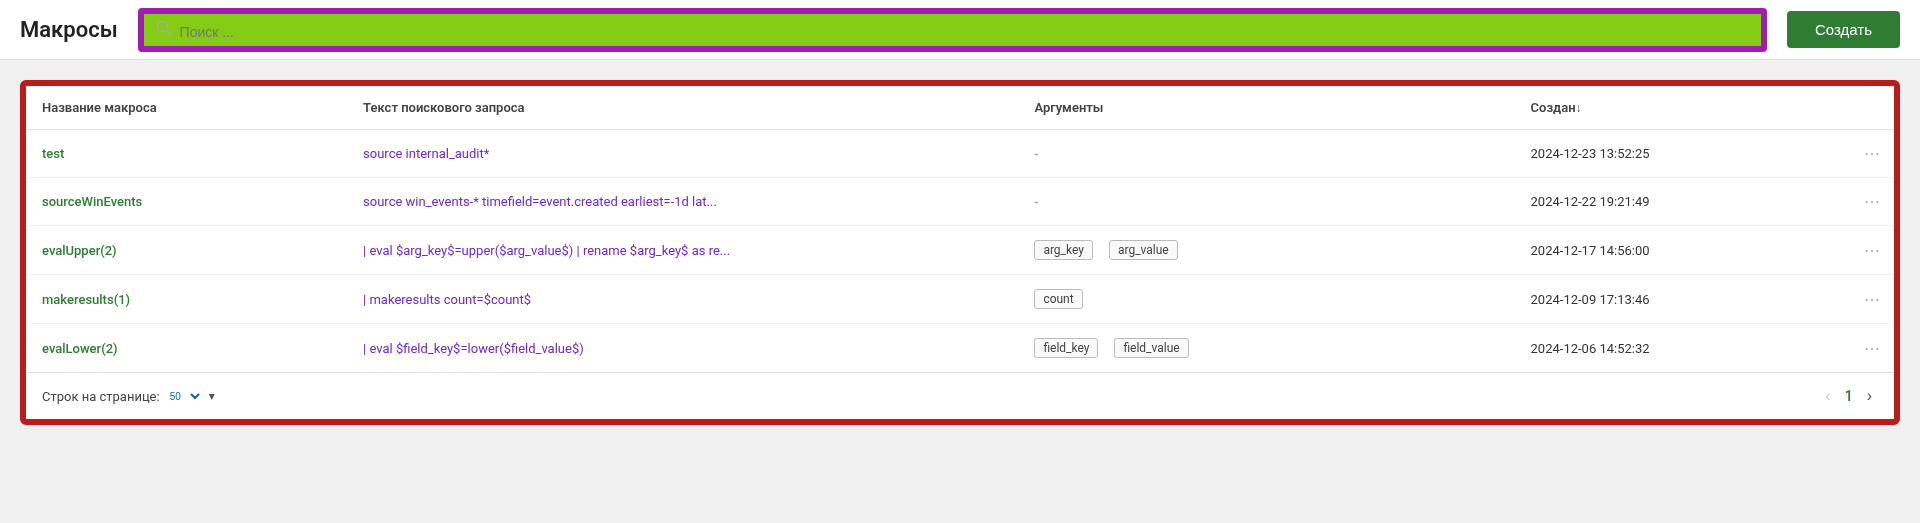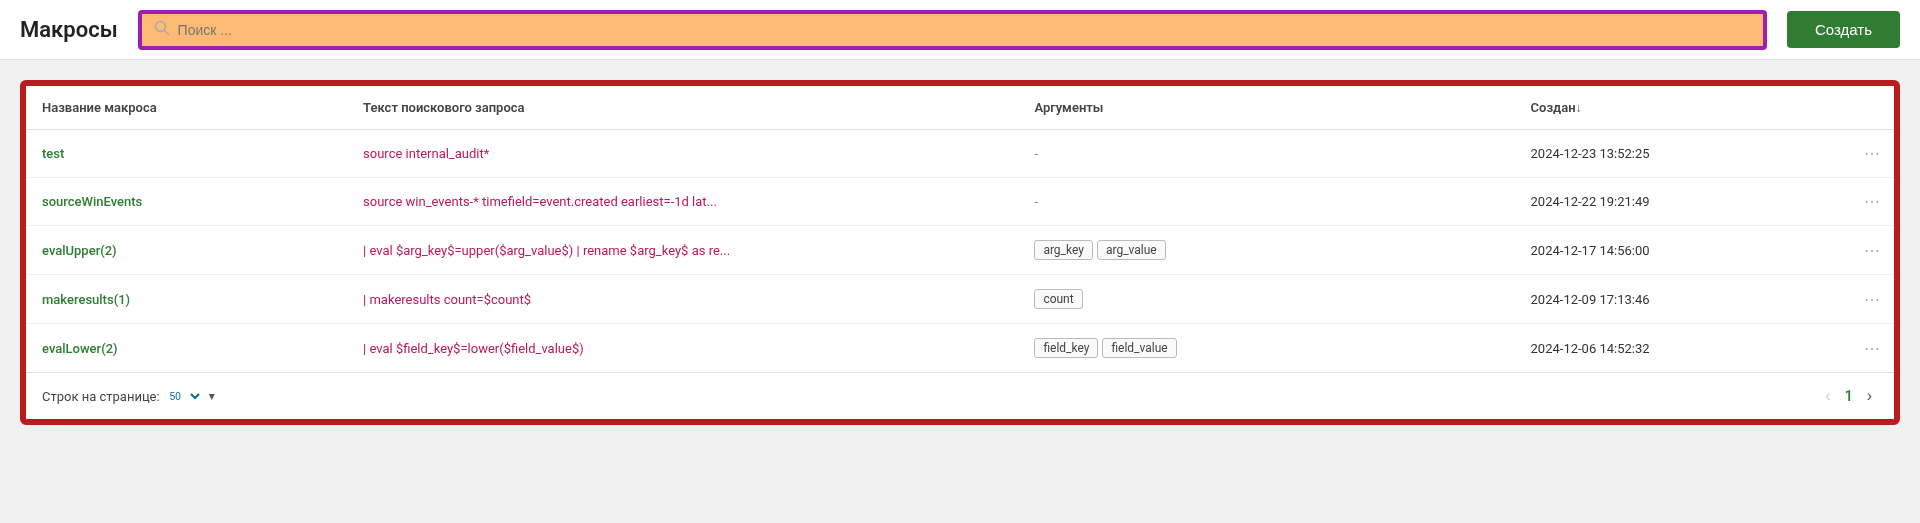--- a/index.html
+++ b/index.html
@@ -23,26 +23,26 @@
     }
     .header-title {
       font-size: 22px;
       font-weight: 600;
       color: #222;
       white-space: nowrap;
     }
     .search-wrapper {
       flex: 1;
       display: flex;
-      align-items: center;
-      border: 4px solid #a21caf;
+      align-items: flex-end;
+      border: 6px solid #a21caf;
       border-radius: 4px;
       padding: 6px 12px;
       gap: 8px;
-      background: #fdba74;
+      background: #84cc16;
     }
     .search-icon-svg {
       color: #aaa;
       flex-shrink: 0;
     }
     .search-input {
       border: none;
       outline: none;
       background: transparent;
       font-size: 14px;
@@ -110,29 +110,29 @@
       color: #333;
       vertical-align: middle;
     }
     .macro-name-link {
       color: #2e7d32;
       text-decoration: none;
       font-weight: 500;
       cursor: pointer;
     }
     .query-text {
-      color: #be185d;
+      color: #6d28d9;
       max-width: 400px;
       white-space: nowrap;
       overflow: hidden;
       text-overflow: ellipsis;
     }
     .args-cell {
       display: flex;
-      gap: 4px;
+      gap: 16px;
       flex-wrap: wrap;
       align-items: center;
     }
     .arg-tag {
       border: 1px solid #bbb;
       border-radius: 3px;
       padding: 2px 8px;
       font-size: 12px;
       color: #444;
       background: #fafafa;

